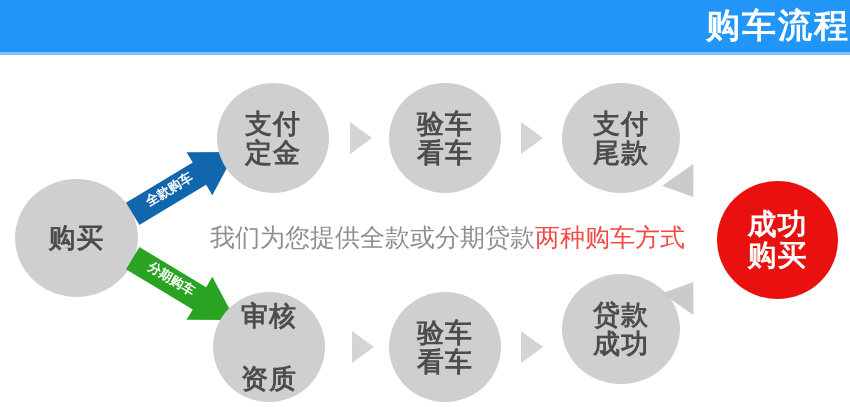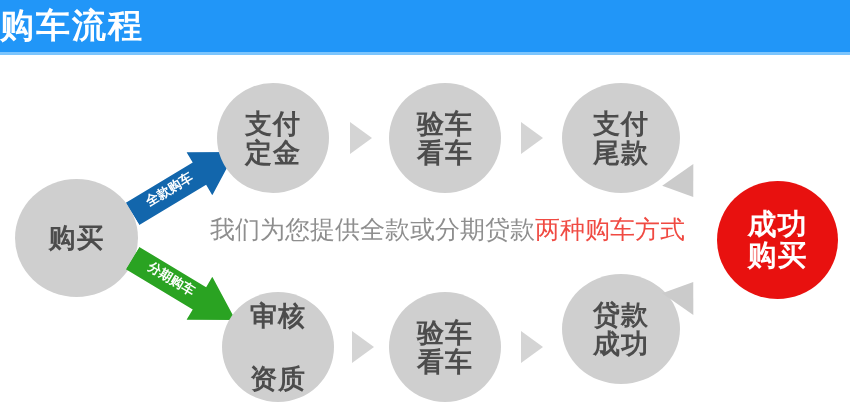--- a/index.html
+++ b/index.html
@@ -36,21 +36,21 @@
     height: 3px;
     background: #7cc5fd;
   }
   #header-title {
     position: absolute;
     left: 0;
     top: 0;
     width: 850px;
     height: 44px;
     line-height: 50px;
-    text-align: left;
+    text-align: right;
     color: #ffffff;
     font-size: 34px;
     font-weight: bold;
     letter-spacing: 2px;
     white-space: nowrap;
   }
 
   
   .node {
     position: absolute;
@@ -92,21 +92,21 @@
     left: 15px;
     top: 179px;
     width: 123px;
     height: 118px;
   }
   
   #node-t1 { left: 217px; top: 83px;  width: 112px; height: 110px; }
   #node-t2 { left: 389px; top: 83px;  width: 112px; height: 110px; }
   #node-t3 { left: 562px; top: 83px;  width: 118px; height: 110px; }
   
-  #node-b1 { left: 222px; top: 292px; width: 112px; height: 110px; gap: 33px; }
+  #node-b1 { left: 213px; top: 292px; width: 112px; height: 110px; gap: 33px; }
   #node-b2 { left: 389px; top: 292px; width: 112px; height: 110px; }
   #node-b3 { left: 562px; top: 274px; width: 118px; height: 110px; }
   
   #node-end {
     left: 717px;
     top: 181px;
     width: 121px;
     height: 118px;
   }
 
@@ -164,21 +164,21 @@
     font-weight: bold;
     letter-spacing: 0px;
     white-space: nowrap;
     pointer-events: none;
   }
 
   
   #tagline {
     position: absolute;
     left: 200px;
-    top: 213px;
+    top: 221px;
     width: 495px;
     text-align: center;
     font-size: 25px;
     white-space: nowrap;
     color: #8e8e8e;
   }
   #tagline .em {
     color: #f04a42;
   }
 </style>

